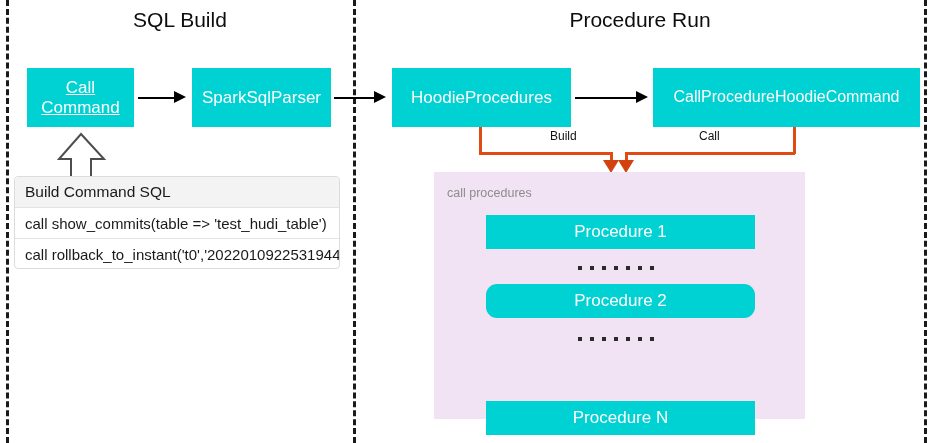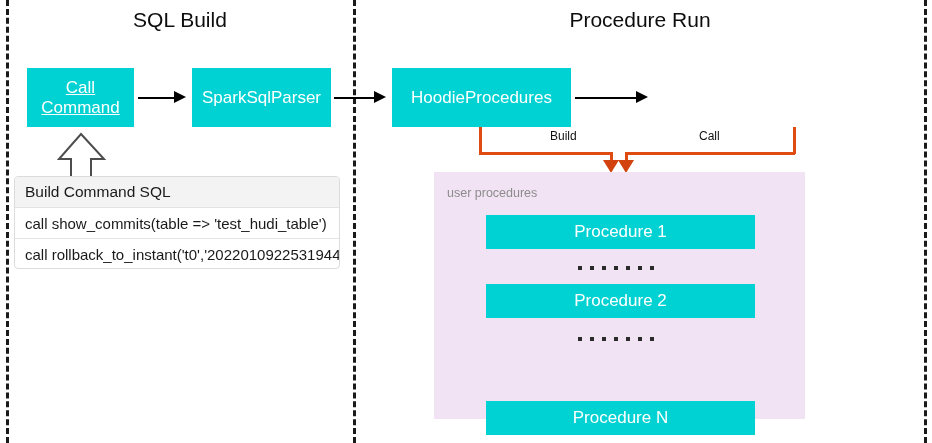--- a/index.html
+++ b/index.html
@@ -71,50 +71,51 @@
     <div class="sqlrow head" style="height:31px;">Build Command SQL</div>
     <div class="sqlrow" style="height:31px;">call show_commits(table =&gt; 'test_hudi_table')</div>
     <div class="sqlrow" style="height:31px;">call rollback_to_instant('t0','20220109225319449')</div>
   </div>
 
   <div class="tealbox" style="left:392px;top:68px;width:179px;height:59px;">HoodieProcedures</div>
 
   <div class="arrow-line" style="left:575px;top:97px;width:63px;"></div>
   <div class="arrow-head" style="left:636px;top:91px;"></div>
 
+  <div class="tealbox small" style="left:653px;top:68px;width:267px;height:59px;">CallProcedureHoodieCommand</div>
 
   <div class="orange-seg" style="left:479px;top:127px;width:2.5px;height:27px;"></div>
   <div class="orange-seg" style="left:479px;top:152px;width:134px;height:2.5px;"></div>
   <div class="orange-seg" style="left:610px;top:152px;width:2.5px;height:12px;"></div>
   <div class="orange-head" style="left:603px;top:160px;"></div>
   <div class="conn-label" style="left:545px;top:129px;">Build</div>
 
   <div class="orange-seg" style="left:793px;top:127px;width:2.5px;height:27px;"></div>
   <div class="orange-seg" style="left:625px;top:152px;width:170px;height:2.5px;"></div>
   <div class="orange-seg" style="left:625px;top:152px;width:2.5px;height:12px;"></div>
   <div class="orange-head" style="left:618px;top:160px;"></div>
   <div class="conn-label" style="left:694px;top:129px;">Call</div>
 
   <div class="pinkpanel" style="left:434px;top:172px;width:371px;height:247px;"></div>
 
-  <div class="panel-caption" style="left:447px;top:186px;">user procedures</div>
+  <div class="panel-caption" style="left:447px;top:186px;">call procedures</div>
 
   <div class="procbox" style="left:486px;top:215px;width:269px;height:34px;">Procedure 1</div>
 
   <div class="dots" style="left:578px;top:266px;">
     <i></i>
       <i></i>
       <i></i>
       <i></i>
       <i></i>
       <i></i>
       <i></i>
   </div>
 
-  <div class="procbox" style="left:486px;top:284px;width:269px;height:34px;">Procedure 2</div>
+  <div class="procbox" style="left:486px;top:284px;width:269px;height:34px;border-radius:11px;">Procedure 2</div>
 
   <div class="dots" style="left:578px;top:337px;">
     <i></i>
       <i></i>
       <i></i>
       <i></i>
       <i></i>
       <i></i>
       <i></i>
   </div>

